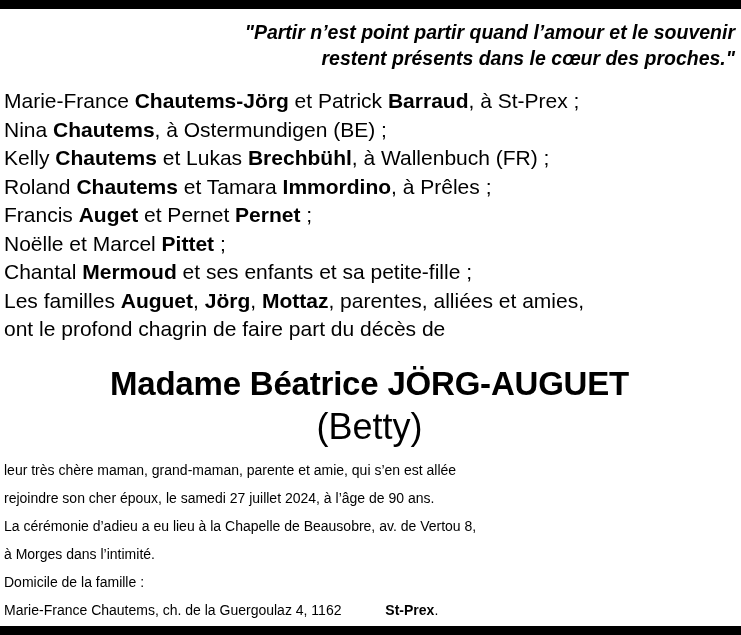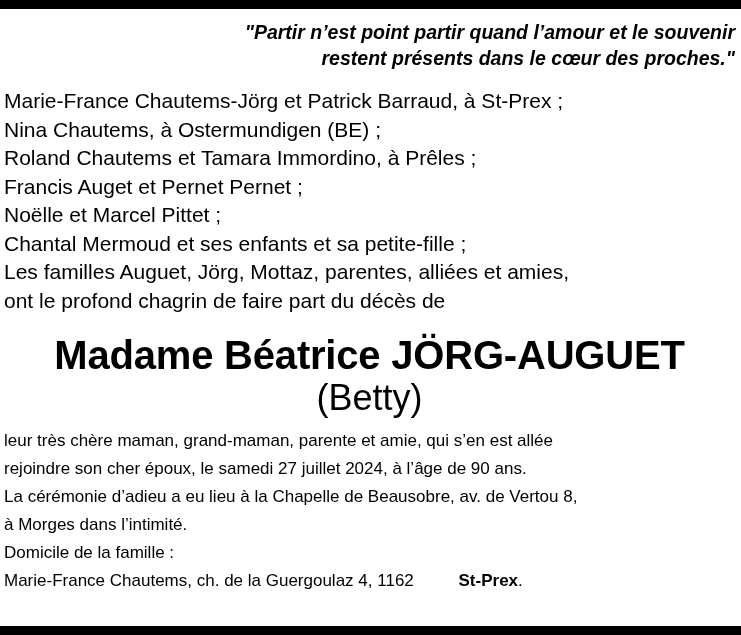--- a/index.html
+++ b/index.html
@@ -58,38 +58,38 @@
     white-space: nowrap;
   }
   .family-list {
     font-size: 21px;
     line-height: 28.5px;
   }
   .family-list .line {
     white-space: nowrap;
   }
   .family-list b {
-    font-weight: normal;
+    font-weight: bold;
   }
   .deceased-name {
     text-align: center;
-    font-size: 40px;
+    font-size: 33px;
     font-weight: bold;
     letter-spacing: -0.2px;
     margin: 16px 0 2px 0;
     line-height: 48px;
   }
   .deceased-nickname {
     text-align: center;
     font-size: 36px;
     line-height: 34px;
     margin: 0 0 12px 0;
   }
   .body-text {
-    font-size: 17px;
+    font-size: 14px;
     line-height: 28px;
   }
   .body-text .line {
     white-space: nowrap;
   }
   .body-text b {
     font-weight: bold;
     margin-left: 40px;
   }
 </style>
@@ -103,20 +103,21 @@
   <div class="content">
 
     <div class="epigraph" id="epigraph">
         <div>"Partir n’est point partir quand l’amour et le souvenir</div>
         <div>restent présents dans le cœur des proches."</div>
       </div>
 
     <div class="family-list" id="family-list">
         <div class="line"><span>Marie-France </span><b>Chautems-Jörg</b><span> et Patrick </span><b>Barraud</b><span>, à St-Prex ;</span></div>
         <div class="line"><span>Nina </span><b>Chautems</b><span>, à Ostermundigen (BE) ;</span></div>
+        <div class="line"><span>Kelly </span><b>Chautems</b><span> et Lukas </span><b>Brechbühl</b><span>, à Wallenbuch (FR) ;</span></div>
         <div class="line"><span>Roland </span><b>Chautems</b><span> et Tamara </span><b>Immordino</b><span>, à Prêles ;</span></div>
         <div class="line"><span>Francis </span><b>Auget</b><span> et Pernet </span><b>Pernet</b><span> ;</span></div>
         <div class="line"><span>Noëlle et Marcel </span><b>Pittet</b><span> ;</span></div>
         <div class="line"><span>Chantal </span><b>Mermoud</b><span> et ses enfants et sa petite-fille ;</span></div>
         <div class="line"><span>Les familles </span><b>Auguet</b><span>, </span><b>Jörg</b><span>, </span><b>Mottaz</b><span>, parentes, alliées et amies,</span></div>
         <div class="line"><span>ont le profond chagrin de faire part du décès de</span></div>
       </div>
 
     <div class="deceased-name">Madame Béatrice JÖRG-AUGUET</div>
 

